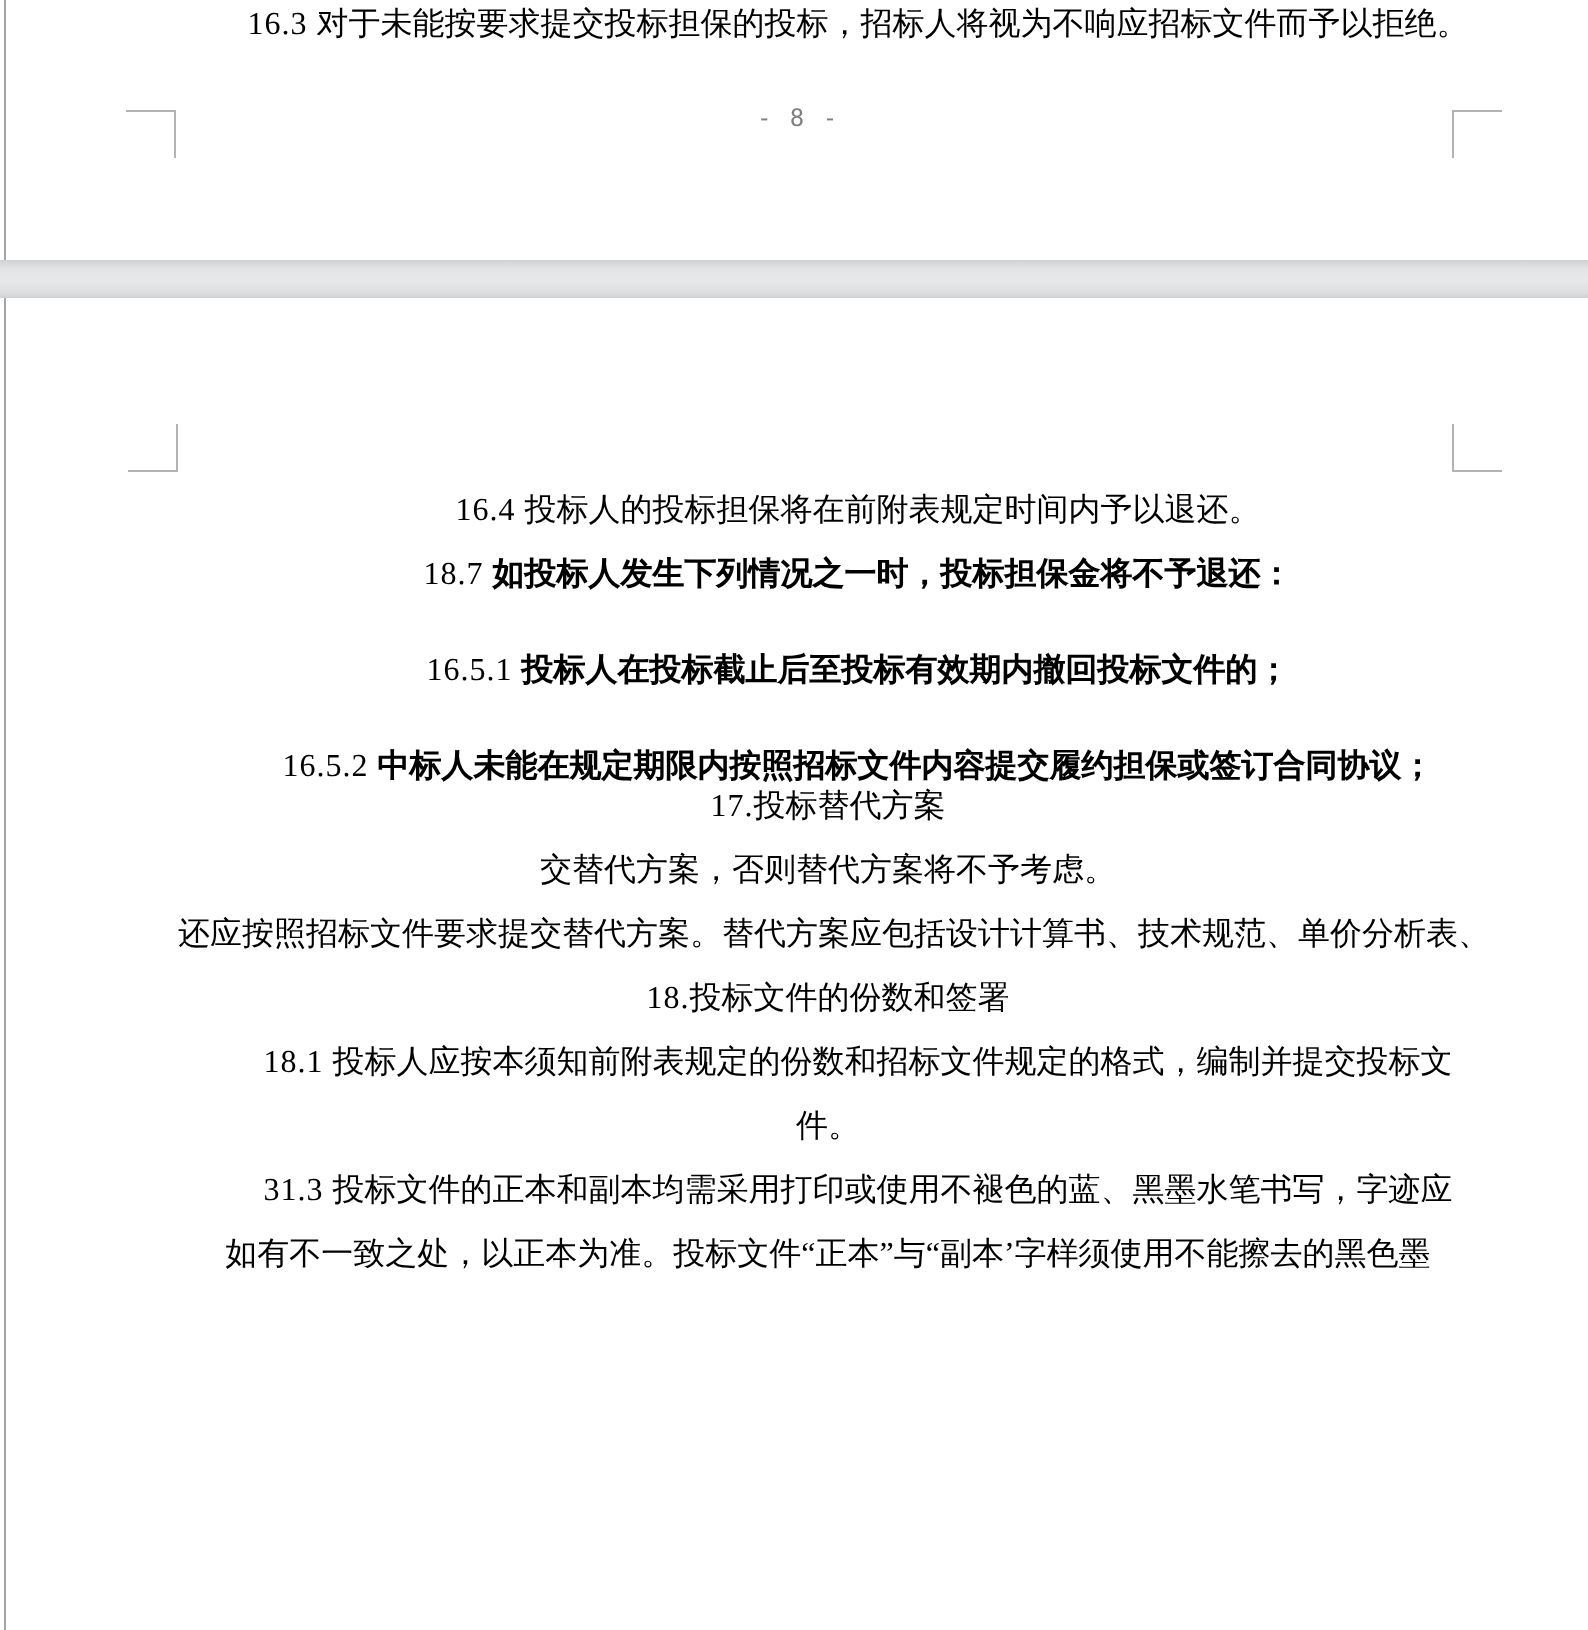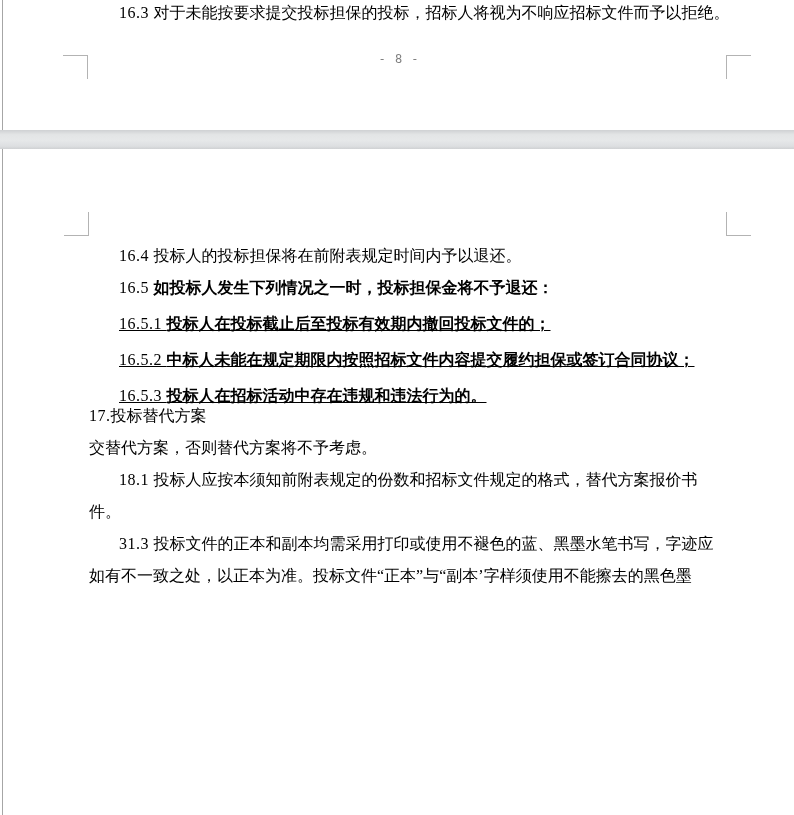--- a/index.html
+++ b/index.html
@@ -24,29 +24,29 @@
   .mark-p1-left {left:63px;top:55px;border-top:1px solid #b3b3b3;border-right:1px solid #b3b3b3;}
   .mark-p1-right{left:726px;top:55px;border-top:1px solid #b3b3b3;border-left:1px solid #b3b3b3;}
   .mark-p2-left {left:64px;top:212px;border-bottom:1px solid #b3b3b3;border-right:1px solid #b3b3b3;}
   .mark-p2-right{left:726px;top:212px;border-bottom:1px solid #b3b3b3;border-left:1px solid #b3b3b3;}
   
   .content{
     position:absolute;left:86px;width:650px;
     font-size:16px;white-space:nowrap;
   }
   .p1-content{top:0;}
-  .p1-content .ln{line-height:26px;}
+  .p1-content .ln{line-height:26px;text-align:center;}
   .page-number{
     position:absolute;left:86px;top:52px;width:620px;height:16px;
     text-align:center;font-size:12px;color:#808080;letter-spacing:1px;
     font-family:"DejaVu Sans Mono","Liberation Mono",monospace;
   }
   .p2-content{top:91px;}
-  .p2-content .ln{line-height:32px;}
-  .ln.sp{margin-top:4px;text-decoration:underline;}
+  .p2-content .ln{line-height:32px;text-align:center;}
+  .ln.sp{margin-top:16px;}
   .ln.pull{margin-top:-12px;}
   .ind{padding-left:30px;}
   .b{font-weight:bold;}
   .num{letter-spacing:0.5px;}
 </style>
 </head>
 <body>
 
 <div class="page page1">
   <div class="content p1-content">
@@ -56,27 +56,28 @@
 </div>
 
 <div class="page-gap"></div>
 
 <div class="mark mark-p1-left"></div>
 <div class="mark mark-p1-right"></div>
 
 <div class="page page2">
   <div class="content p2-content">
     <div class="ln ind"><span class="num">16.4 </span><span class="txt">投标人的投标担保将在前附表规定时间内予以退还。</span></div>
-    <div class="ln ind"><span class="num">16.5 </span><span class="txt b">如投标人发生下列情况之一时，投标担保金将不予退还：</span></div>
+    <div class="ln ind"><span class="num">18.7 </span><span class="txt b">如投标人发生下列情况之一时，投标担保金将不予退还：</span></div>
     <div class="ln ind sp"><span class="num">16.5.1 </span><span class="txt b">投标人在投标截止后至投标有效期内撤回投标文件的；</span></div>
     <div class="ln ind sp"><span class="num">16.5.2 </span><span class="txt b">中标人未能在规定期限内按照招标文件内容提交履约担保或签订合同协议；</span></div>
-    <div class="ln ind sp"><span class="num">16.5.3 </span><span class="txt b">投标人在招标活动中存在违规和违法行为的。</span></div>
     <div class="ln pull"><span class="num">17.</span><span class="txt">投标替代方案</span></div>
     <div class="ln"><span class="txt">交替代方案，否则替代方案将不予考虑。</span></div>
-    <div class="ln ind"><span class="num">18.1 </span><span class="txt">投标人应按本须知前附表规定的份数和招标文件规定的格式，替代方案报价书</span></div>
+    <div class="ln"><span class="txt">还应按照招标文件要求提交替代方案。替代方案应包括设计计算书、技术规范、单价分析表、</span></div>
+    <div class="ln"><span class="num">18.</span><span class="txt">投标文件的份数和签署</span></div>
+    <div class="ln ind"><span class="num">18.1 </span><span class="txt">投标人应按本须知前附表规定的份数和招标文件规定的格式，编制并提交投标文</span></div>
     <div class="ln"><span class="txt">件。</span></div>
     <div class="ln ind"><span class="num">31.3 </span><span class="txt">投标文件的正本和副本均需采用打印或使用不褪色的蓝、黑墨水笔书写，字迹应</span></div>
     <div class="ln"><span class="txt">如有不一致之处，以正本为准。投标文件“正本”与“副本’字样须使用不能擦去的黑色墨</span></div>
   </div>
 </div>
 
 <div class="mark mark-p2-left"></div>
 <div class="mark mark-p2-right"></div>
 
 </body></html>

